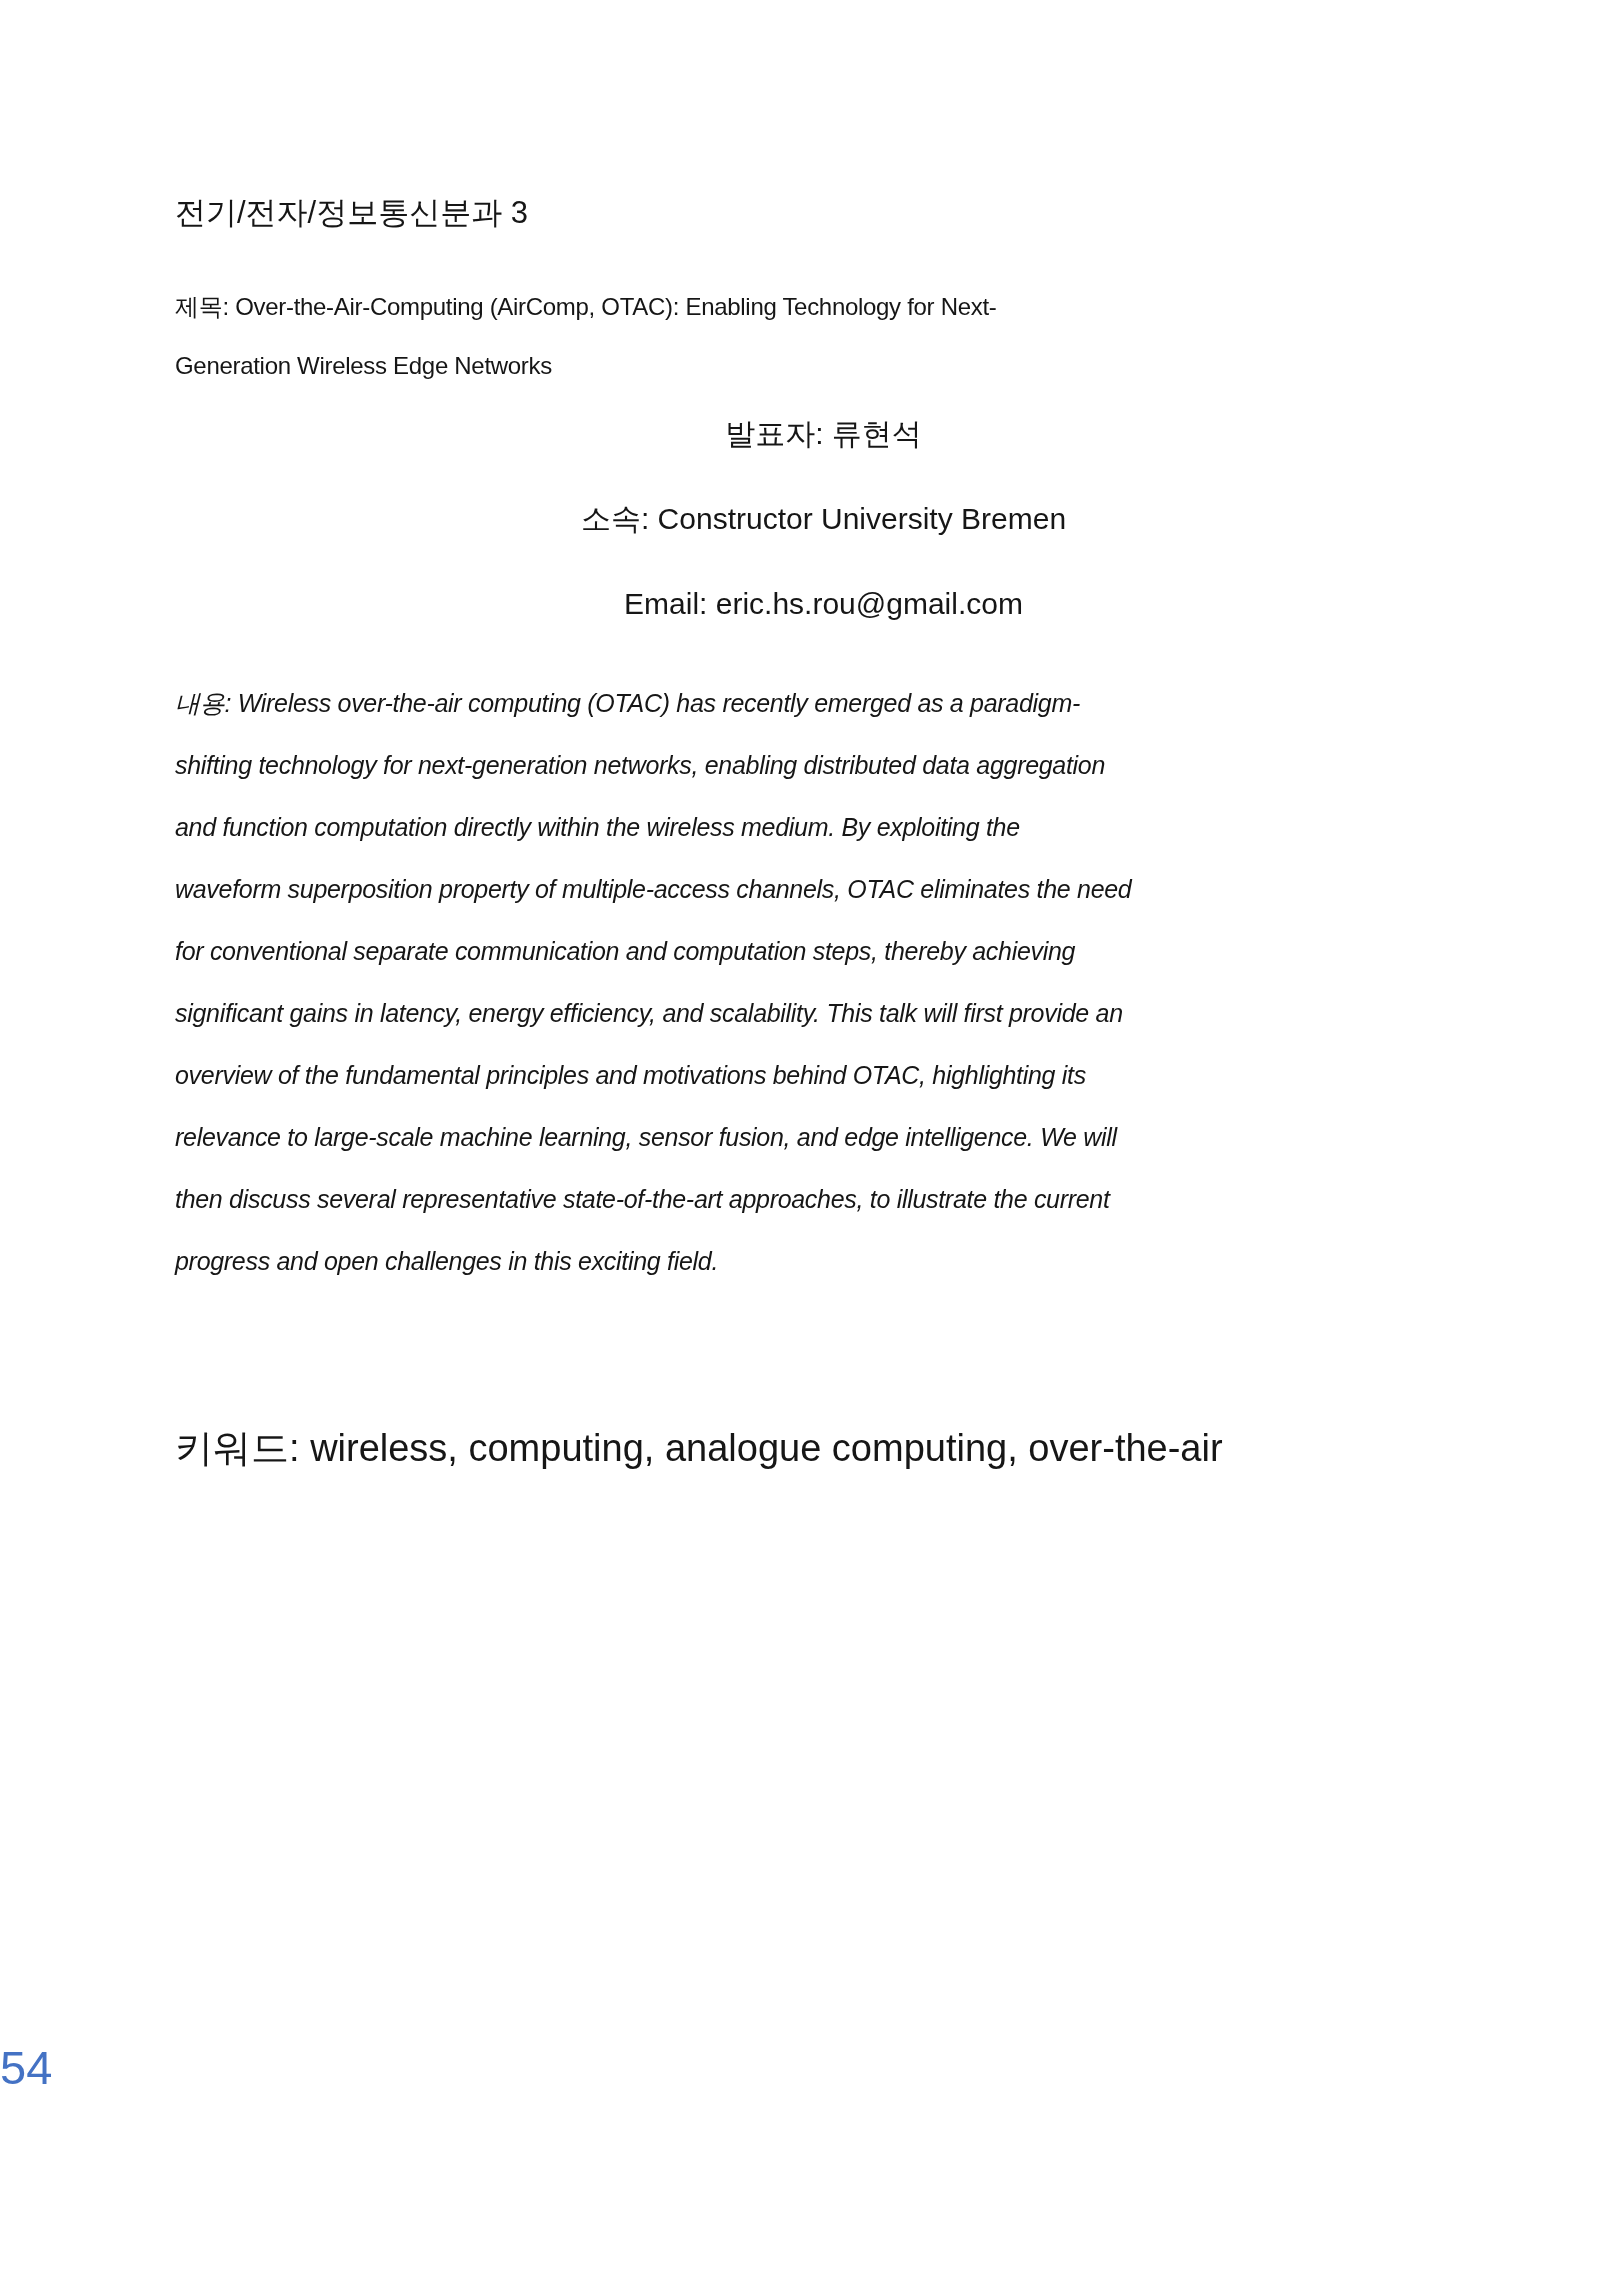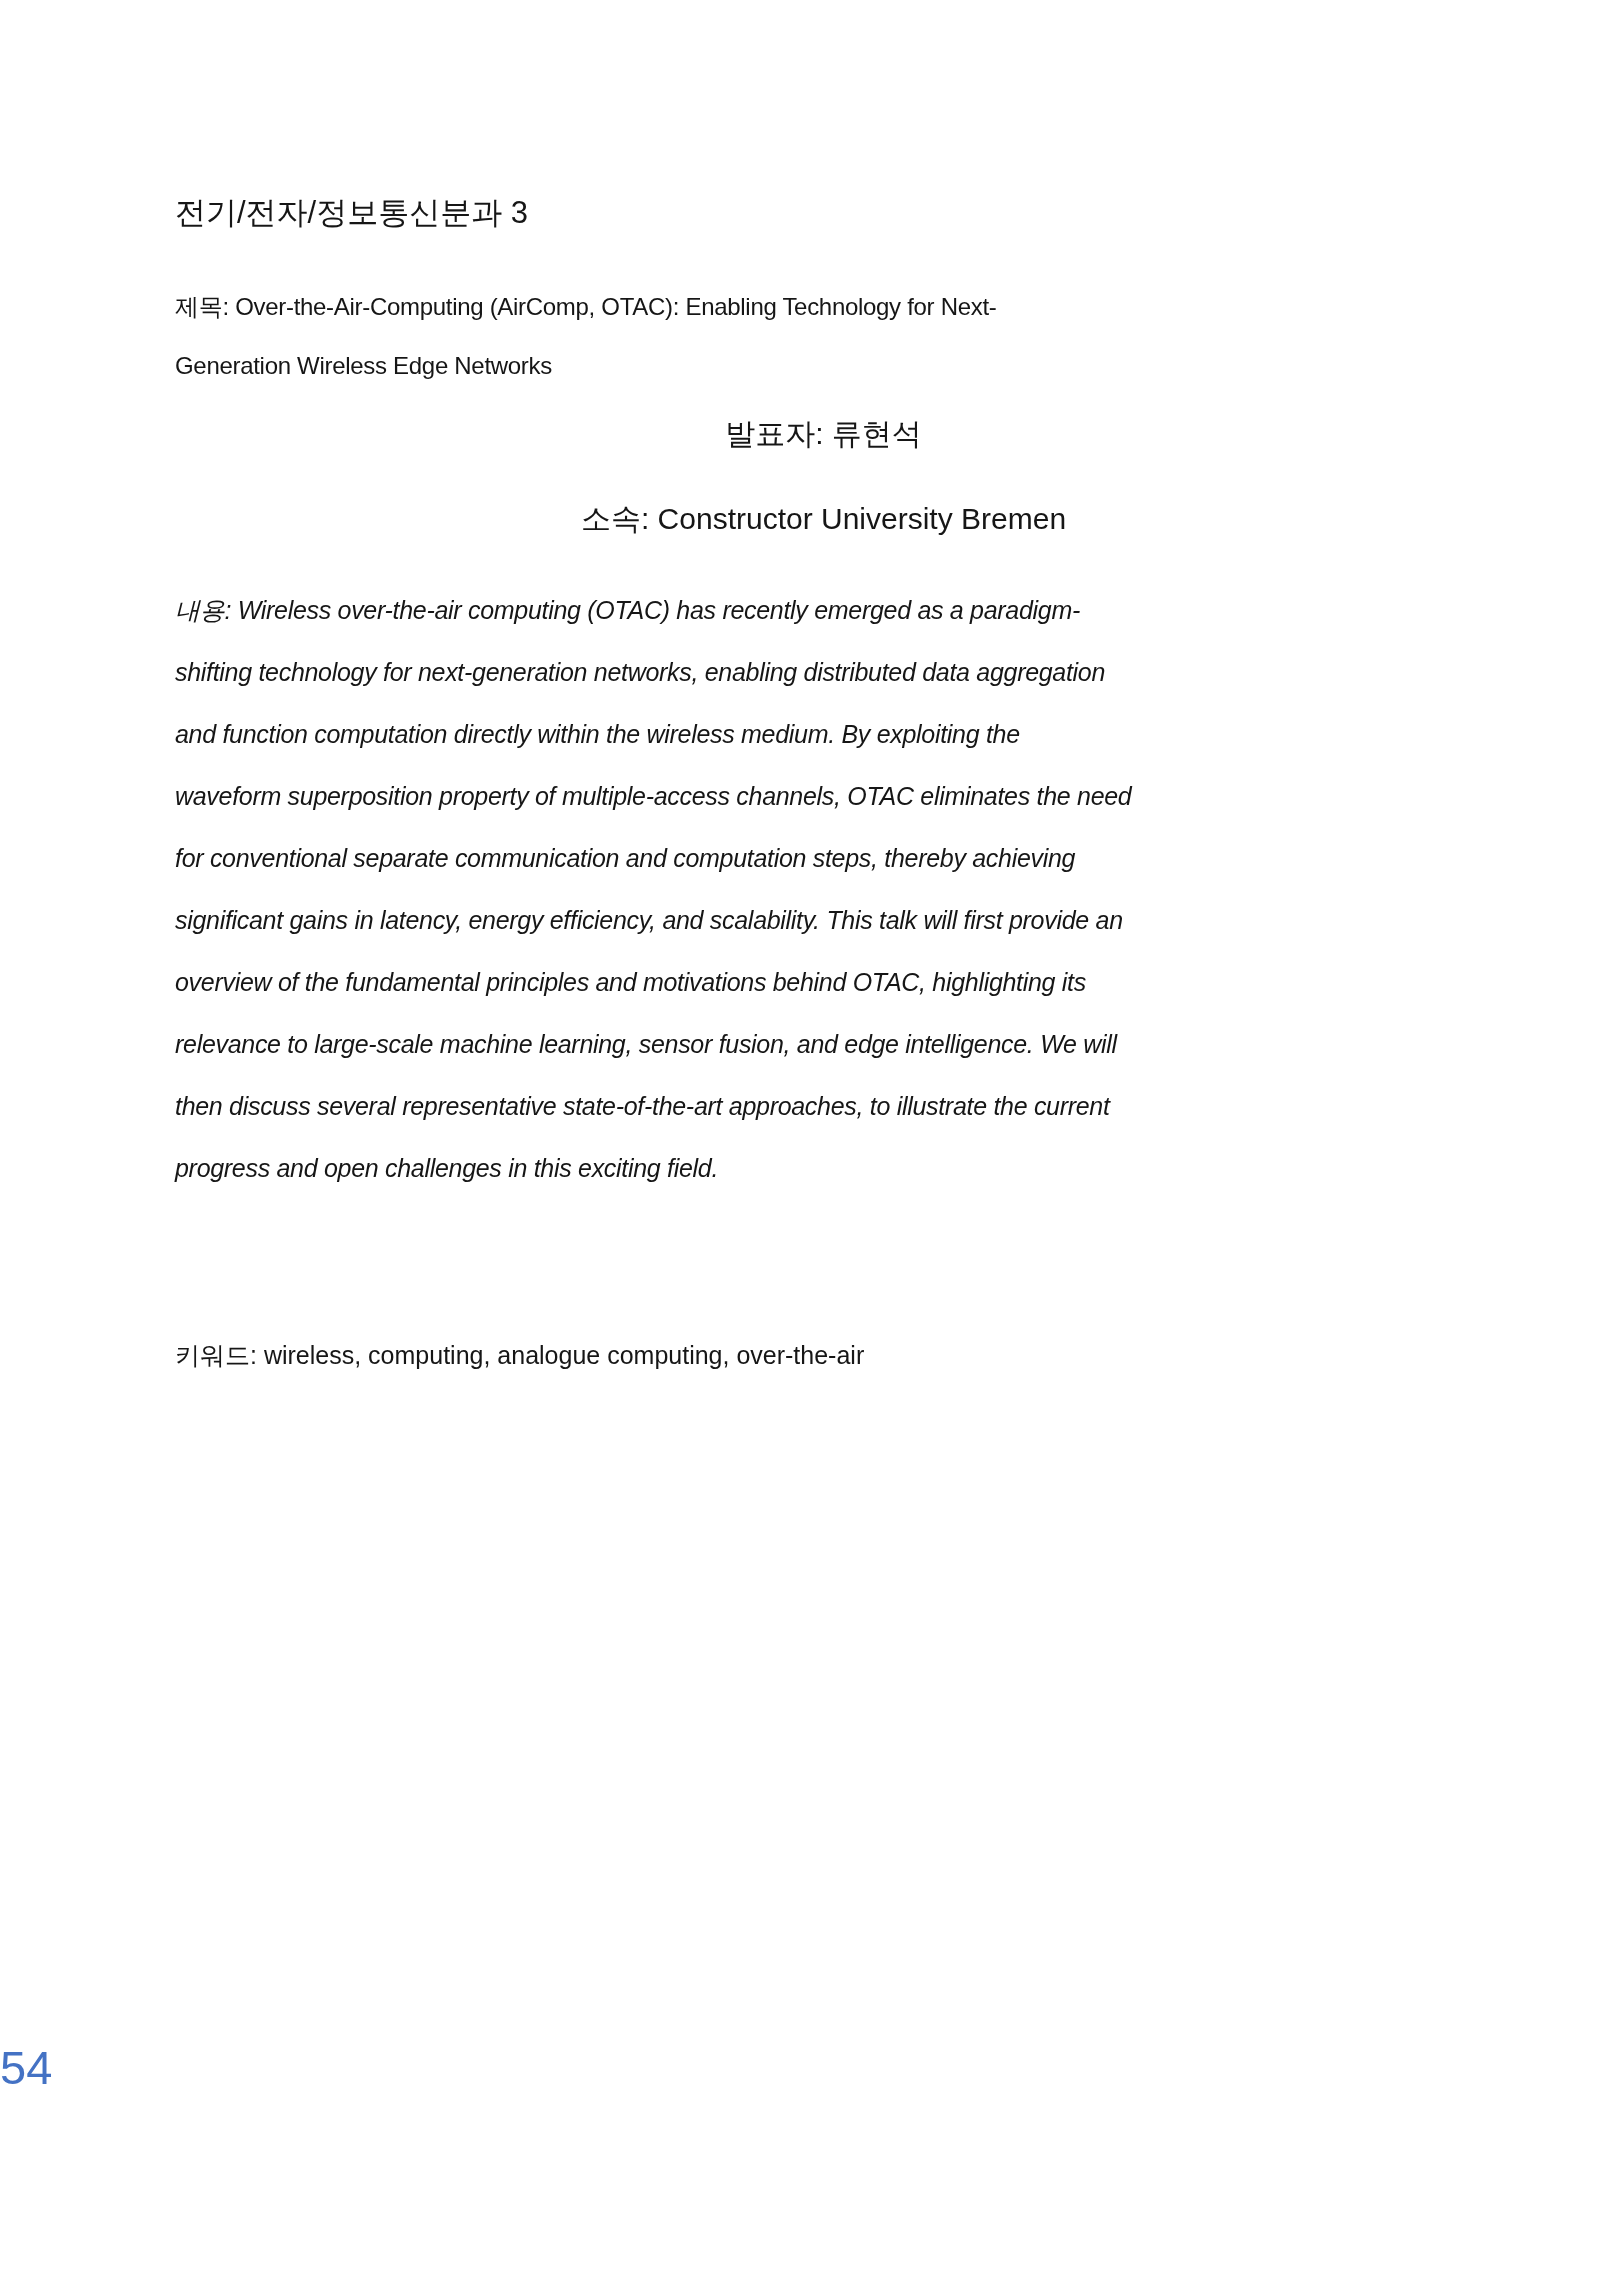--- a/index.html
+++ b/index.html
@@ -45,21 +45,21 @@
   }
   .email-line { margin-bottom: 43px !important; }
   .abstract {
     font-size: 25px;
     line-height: 62px;
     letter-spacing: -0.3px;
     margin-bottom: 131px !important;
     font-style: italic;
   }
   .keywords-line {
-    font-size: 25px;
+    font-size: 38px;
     line-height: 50px;
   }
   .page-number {
     position: absolute;
     top: 2040px;
     left: 0;
     width: 100%;
     text-align: left;
     font-size: 47px;
     line-height: 56px;
@@ -69,20 +69,21 @@
 </head>
 <body>
 
 <div class="page">
   <div class="content">
     <h1 class="section-heading">전기/전자/정보통신분과 3</h1>
     <p class="talk-title"><span>제목:</span> <span>Over-the-Air-Computing (AirComp, OTAC): Enabling Technology for Next-
 Generation Wireless Edge Networks</span></p>
     <p class="meta-line"><span>발표자:</span> <span>류현석</span></p>
     <p class="meta-line"><span>소속:</span> <span>Constructor University Bremen</span></p>
+    <p class="meta-line email-line"><span>Email:</span> <span>eric.hs.rou@gmail.com</span></p>
     <p class="abstract"><span>내용:</span> <span>Wireless over-the-air computing (OTAC) has recently emerged as a paradigm-
 shifting technology for next-generation networks, enabling distributed data aggregation
 and function computation directly within the wireless medium. By exploiting the
 waveform superposition property of multiple-access channels, OTAC eliminates the need
 for conventional separate communication and computation steps, thereby achieving
 significant gains in latency, energy efficiency, and scalability. This talk will first provide an
 overview of the fundamental principles and motivations behind OTAC, highlighting its
 relevance to large-scale machine learning, sensor fusion, and edge intelligence. We will
 then discuss several representative state-of-the-art approaches, to illustrate the current
 progress and open challenges in this exciting field.</span></p>

